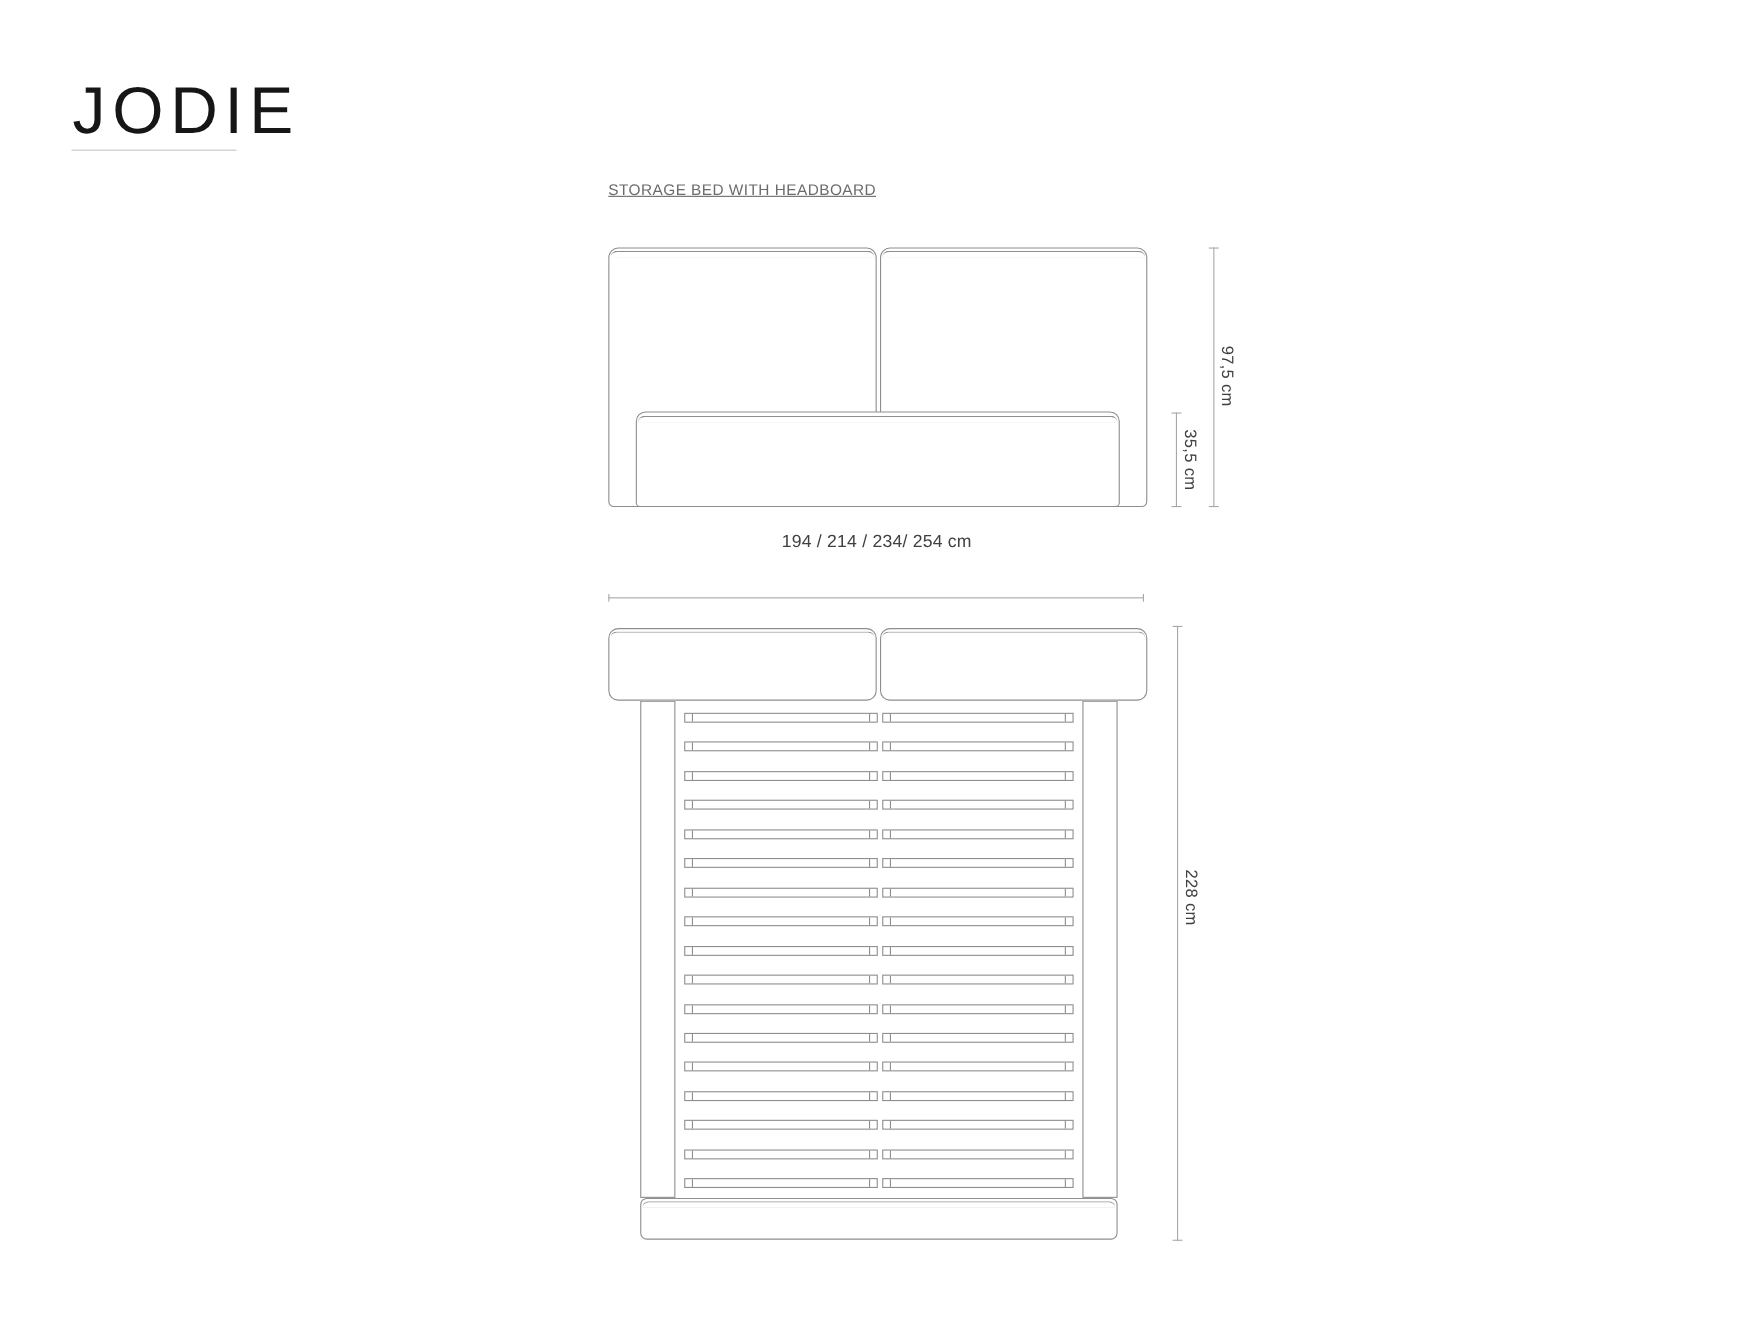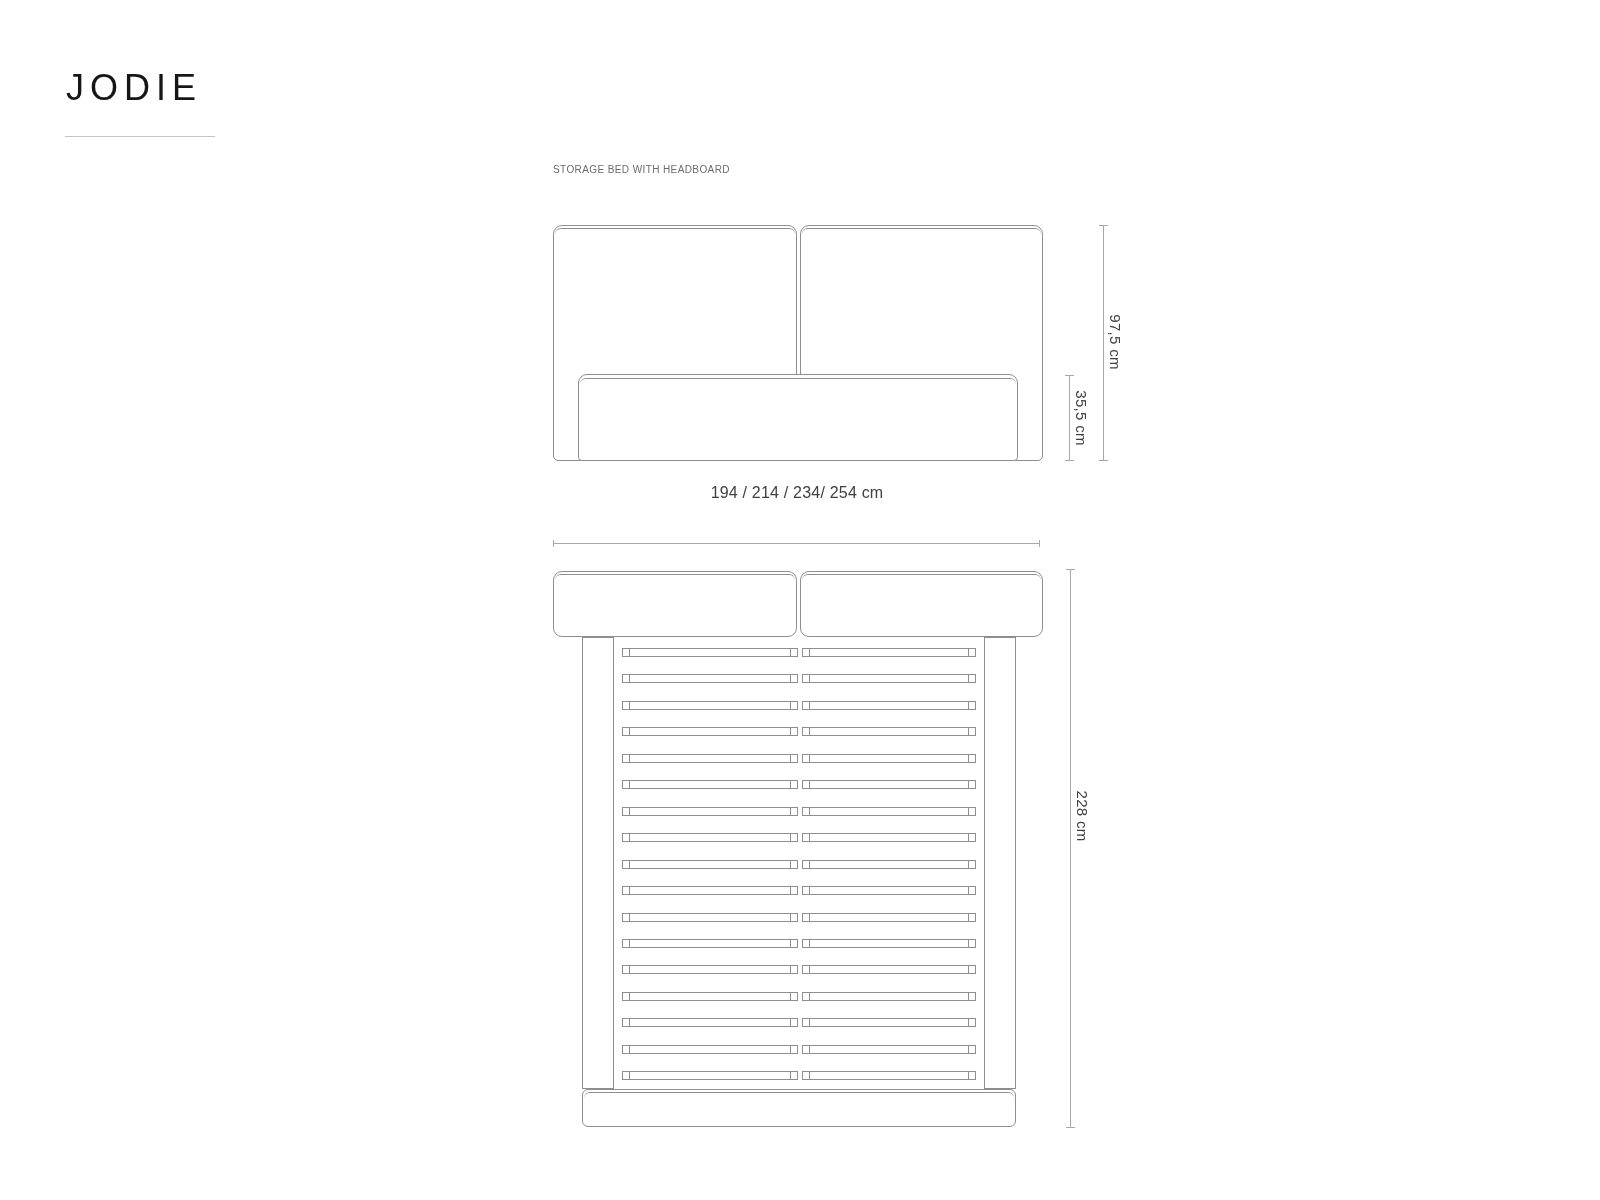--- a/index.html
+++ b/index.html
@@ -16,30 +16,30 @@
     width:1600px;height:1200px;
     background:var(--background);
     font-family:"Liberation Sans", sans-serif;
     overflow:hidden;
   }
   .sheet{position:relative;width:1600px;height:1200px;background:var(--background);}
 
   
   .title{
     position:absolute;left:66px;top:68px;margin:0;
-    font-size:36px;font-weight:400;letter-spacing:6px;
+    font-size:60px;font-weight:400;letter-spacing:6px;
     color:var(--title-text);line-height:1.1;
   }
   .title-rule{
     position:absolute;left:65px;top:136px;width:150px;height:1px;
     background:var(--title-underline);
   }
   .subtitle{
     position:absolute;left:553px;top:164px;
-    font-size:10px;letter-spacing:0.4px;color:var(--subtitle-text);
+    font-size:14px;letter-spacing:0.4px;color:var(--subtitle-text);text-decoration:underline;
   }
 
   
   .panel{
     position:absolute;box-sizing:border-box;background:#ffffff;
     border:1px solid var(--drawing-line);
   }
   .seam{
     position:absolute;left:1px;right:1px;top:2px;height:5px;
     border-top:1px solid var(--drawing-line);

